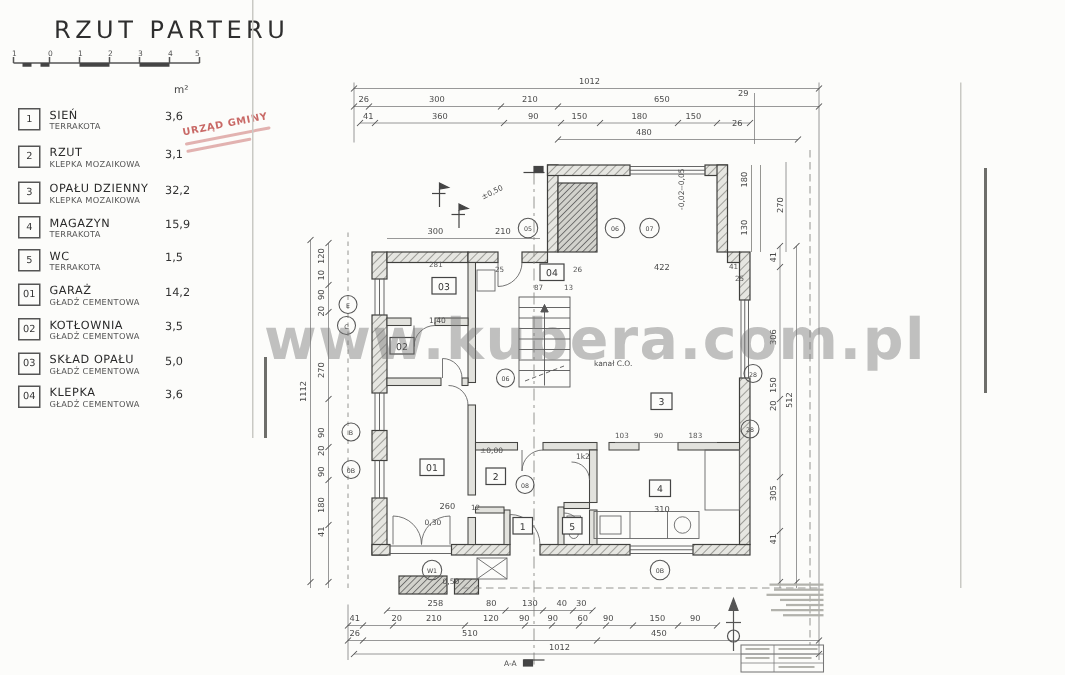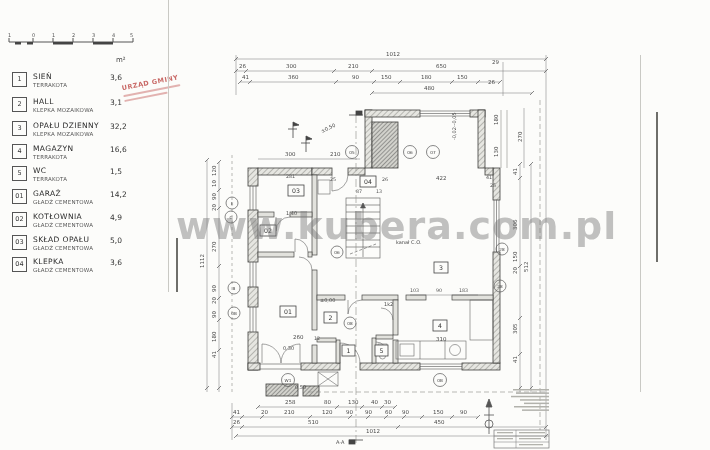--- a/index.html
+++ b/index.html
@@ -34,20 +34,21 @@
   svg .rm{font-size:6.2px;fill:#333;}
   svg .mk{font-size:4.2px;fill:#444;}
   svg .lv{font-size:5px;fill:#4a4a4a;}
 </style>
 </head>
 <body>
 
 <div class="page">
 
   <div class="legend">
+    <div class="legend-title">RZUT PARTERU</div>
 
     <svg class="scalebar" width="135" height="18">
       <g style="font-size:5px;fill:#555">
         <text x="2" y="7">1</text>
         <text x="26" y="7">0</text>
         <text x="46" y="7">1</text>
         <text x="66" y="7">2</text>
         <text x="86" y="7">3</text>
         <text x="106" y="7">4</text>
         <text x="124" y="7">5</text>
@@ -73,53 +74,53 @@
     <div class="unit">m²</div>
 
     <div class="lrow" style="top:72px">
       <span class="lbox">1</span>
       <span class="lname">SIEŃ</span>
       <span class="lmat">TERRAKOTA</span>
       <span class="larea">3,6</span>
     </div>
     <div class="lrow" style="top:97px">
       <span class="lbox">2</span>
-      <span class="lname">HALL</span>
+      <span class="lname">RZUT</span>
       <span class="lmat">KLEPKA MOZAIKOWA</span>
       <span class="larea">3,1</span>
     </div>
     <div class="lrow" style="top:121px">
       <span class="lbox">3</span>
       <span class="lname">OPAŁU DZIENNY</span>
       <span class="lmat">KLEPKA MOZAIKOWA</span>
       <span class="larea">32,2</span>
     </div>
     <div class="lrow" style="top:144px">
       <span class="lbox">4</span>
       <span class="lname">MAGAZYN</span>
       <span class="lmat">TERRAKOTA</span>
-      <span class="larea">16,6</span>
+      <span class="larea">15,9</span>
     </div>
     <div class="lrow" style="top:166px">
       <span class="lbox">5</span>
       <span class="lname">WC</span>
       <span class="lmat">TERRAKOTA</span>
       <span class="larea">1,5</span>
     </div>
     <div class="lrow" style="top:189px">
       <span class="lbox">01</span>
       <span class="lname">GARAŻ</span>
       <span class="lmat">GŁADŹ CEMENTOWA</span>
       <span class="larea">14,2</span>
     </div>
     <div class="lrow" style="top:212px">
       <span class="lbox">02</span>
       <span class="lname">KOTŁOWNIA</span>
       <span class="lmat">GŁADŹ CEMENTOWA</span>
-      <span class="larea">4,9</span>
+      <span class="larea">3,5</span>
     </div>
     <div class="lrow" style="top:235px">
       <span class="lbox">03</span>
       <span class="lname">SKŁAD OPAŁU</span>
       <span class="lmat">GŁADŹ CEMENTOWA</span>
       <span class="larea">5,0</span>
     </div>
     <div class="lrow" style="top:257px">
       <span class="lbox">04</span>
       <span class="lname">KLEPKA</span>

